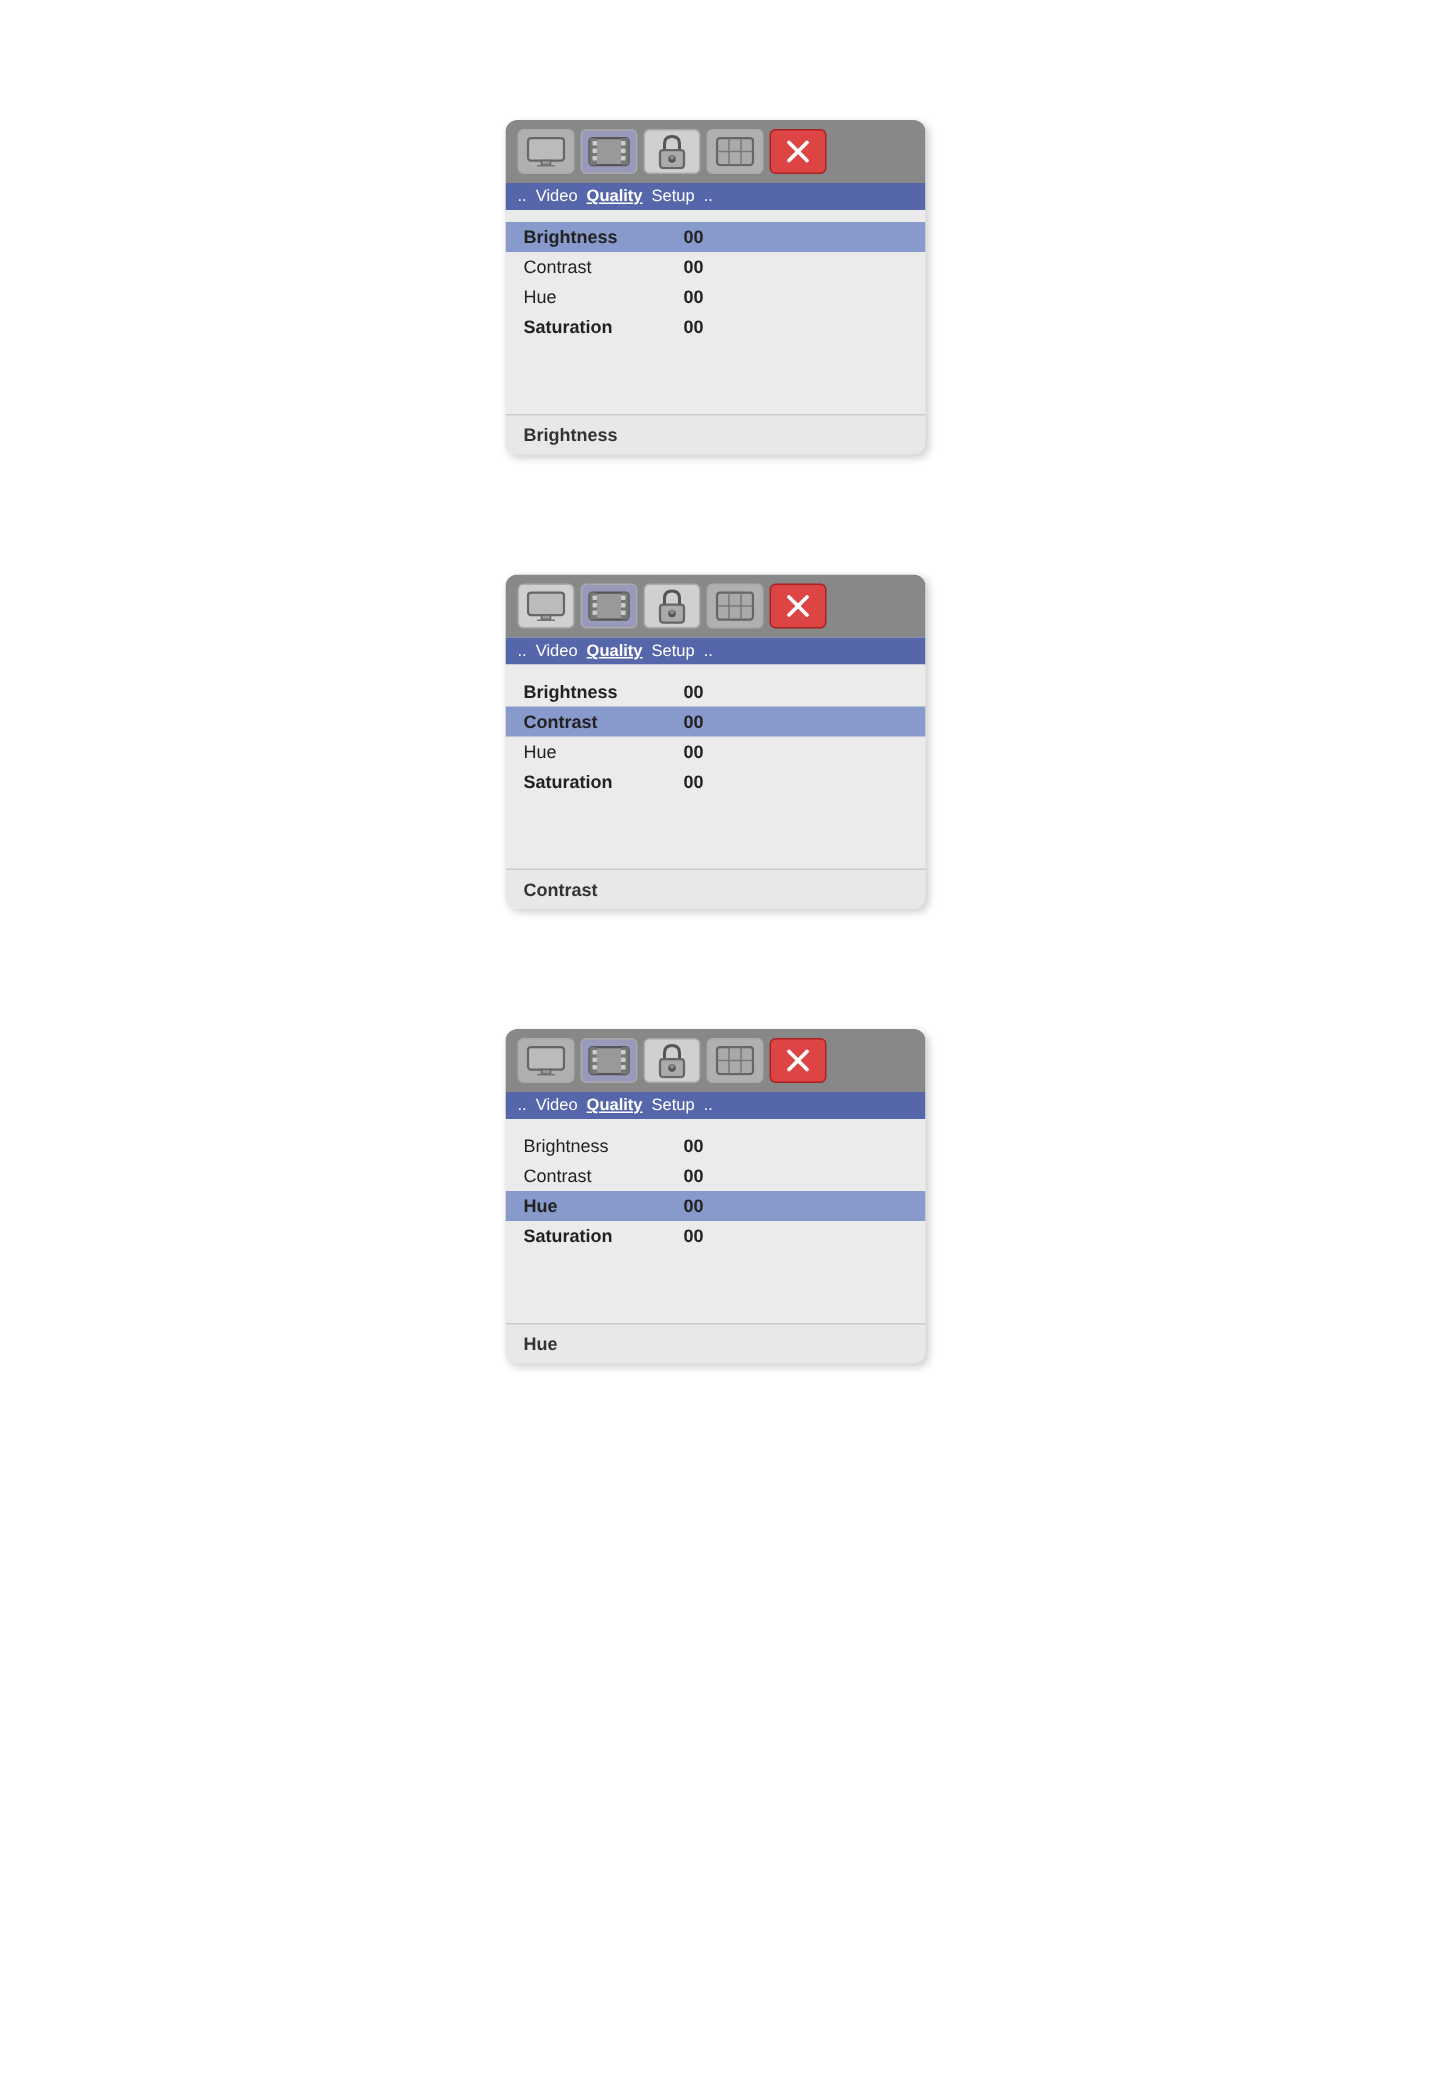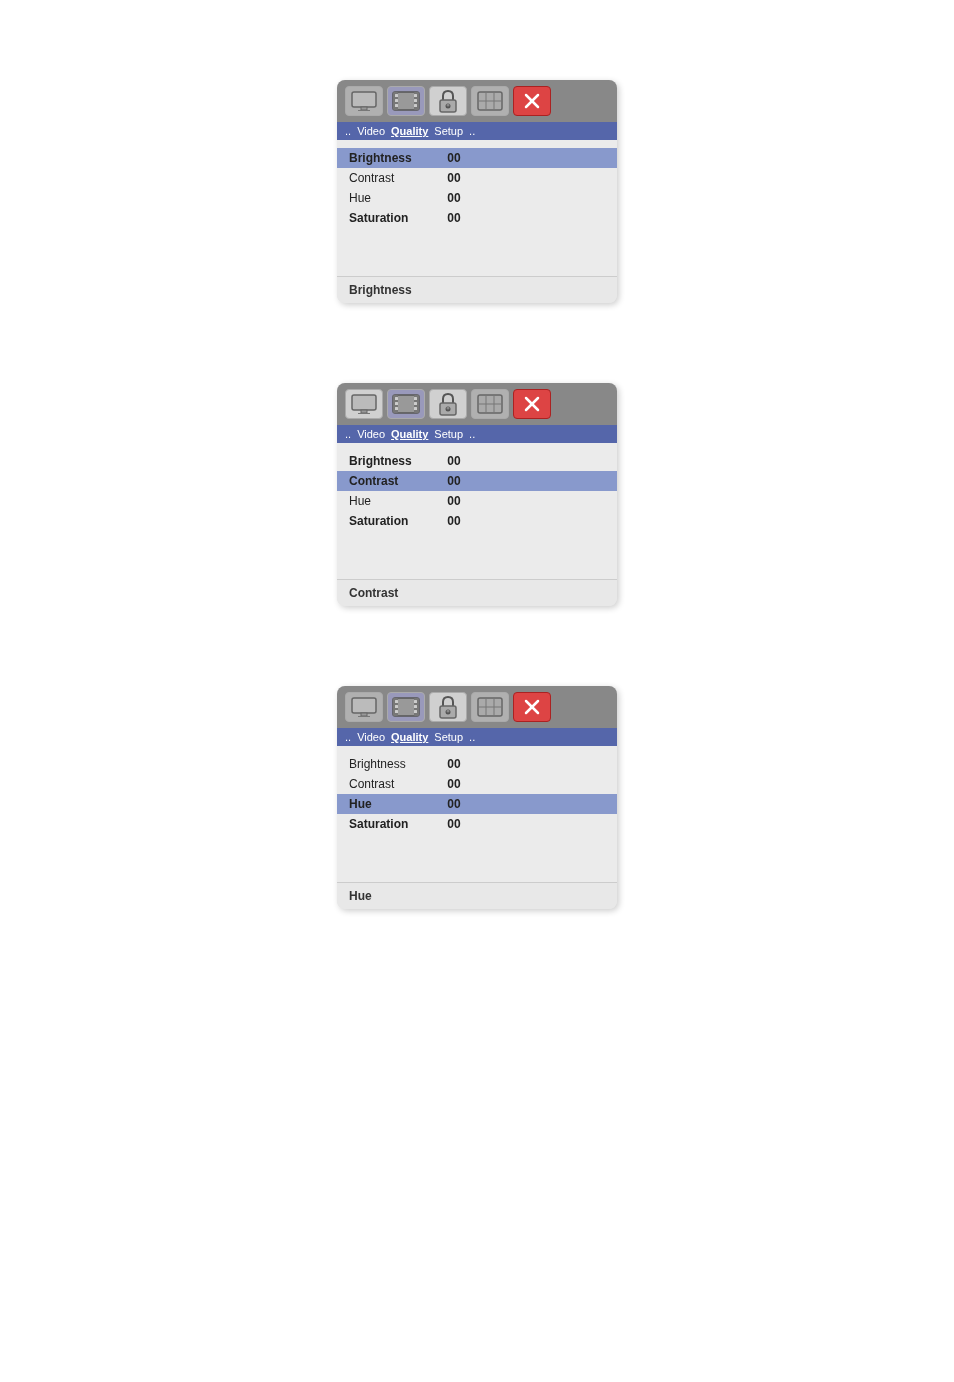--- a/index.html
+++ b/index.html
@@ -75,21 +75,21 @@
     }
 
     .setting-row .label.normal {
       font-weight: normal;
     }
 
     .setting-row .value {
       font-weight: bold;
       color: #222;
       width: 30px;
-      text-align: center;
+      text-align: right;
     }
 
     .setting-row.selected {
       background: #8899cc;
       margin: 0 -12px;
       padding: 3px 12px;
     }
 
     .spacer {
       height: 40px;

